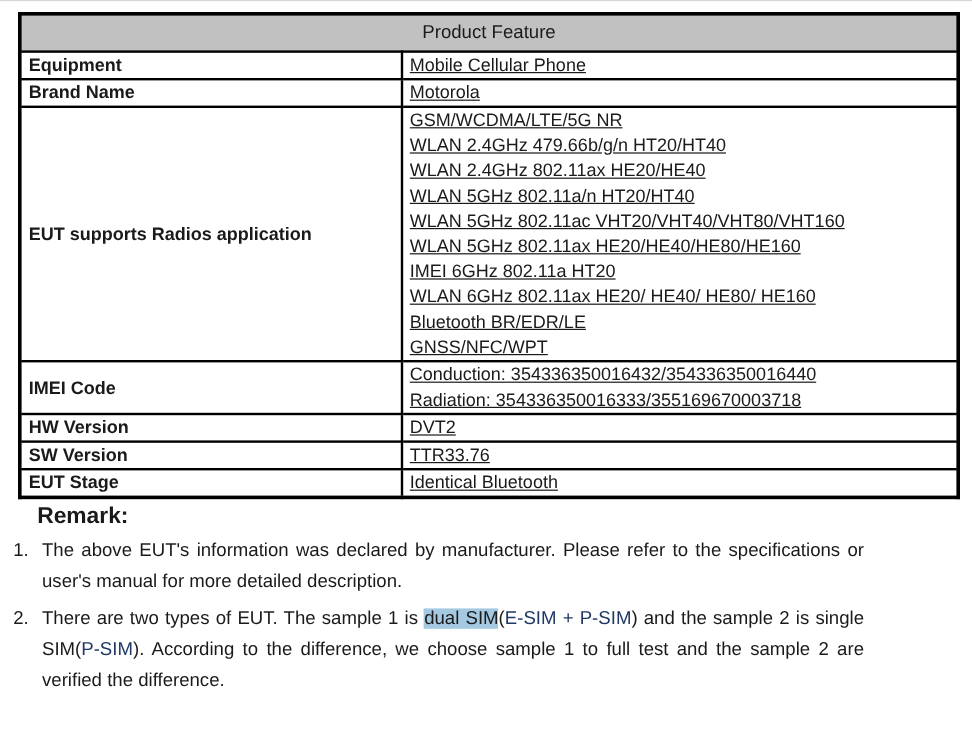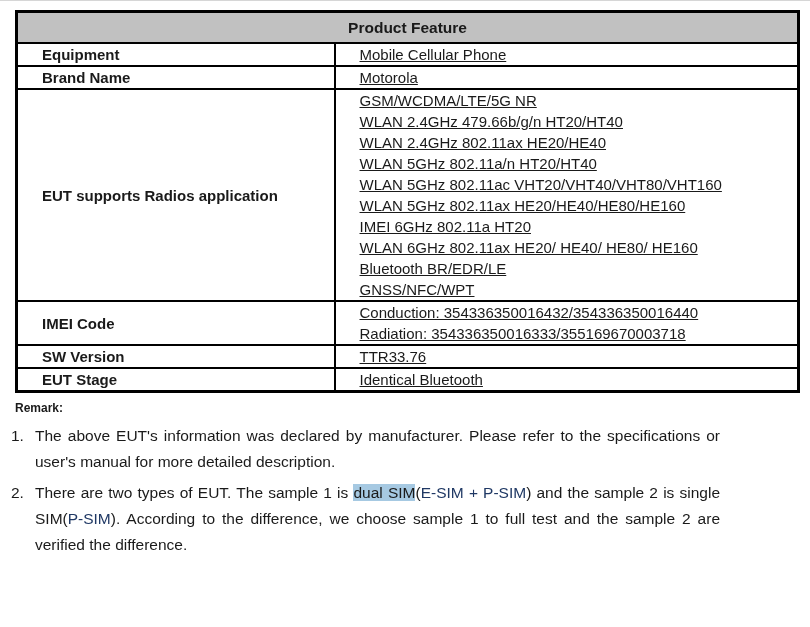--- a/index.html
+++ b/index.html
@@ -30,45 +30,45 @@
     margin: 10px 0 0 15px;
     width: 782px;
     border-collapse: collapse;
     border: 3px solid var(--border);
     table-layout: fixed;
   }
   .feature-table th {
     background: var(--header-bg);
     border: 2px solid var(--border);
     font-size: 15.5px;
-    font-weight: bold;
+    font-weight: normal;
     text-align: center;
     padding: 5px 0;
     line-height: 19px;
     margin-top: 40px;
   }
   .feature-table td {
     border: 2px solid var(--border);
     font-size: 15px;
     line-height: 21px;
-    padding: 0 24px;
+    padding: 0 6px;
     vertical-align: middle;
     overflow: hidden;
     white-space: nowrap;
   }
   .label-cell { font-weight: bold; }
   .value-line { white-space: nowrap; text-decoration: underline; }
   .remarks {
     margin: 5px 22px 0 11px;
   }
   .remark-heading {
     font-weight: bold;
-    font-size: 12px;
+    font-size: 19px;
     line-height: 20px;
-    margin-left: 4px;
+    margin-left: 20px;
   }
   .remark-item {
     position: relative;
     padding-left: 24px;
     width: 709px; 
     margin-top: 5px;
     font-size: 15.5px;
     line-height: 26px;
     text-align: justify;
   }
@@ -129,20 +129,26 @@
   </tr>
 
   <tr>
     <td class="label-cell">IMEI Code</td>
     <td class="value-cell">
           <div class="value-line">Conduction: 354336350016432/354336350016440</div>
           <div class="value-line">Radiation: 354336350016333/355169670003718</div>
         </td>
   </tr>
 
+  <tr>
+    <td class="label-cell">HW Version</td>
+    <td class="value-cell">
+          <div class="value-line">DVT2</div>
+        </td>
+  </tr>
 
   <tr>
     <td class="label-cell">SW Version</td>
     <td class="value-cell">
           <div class="value-line">TTR33.76</div>
         </td>
   </tr>
 
   <tr>
     <td class="label-cell">EUT Stage</td>

